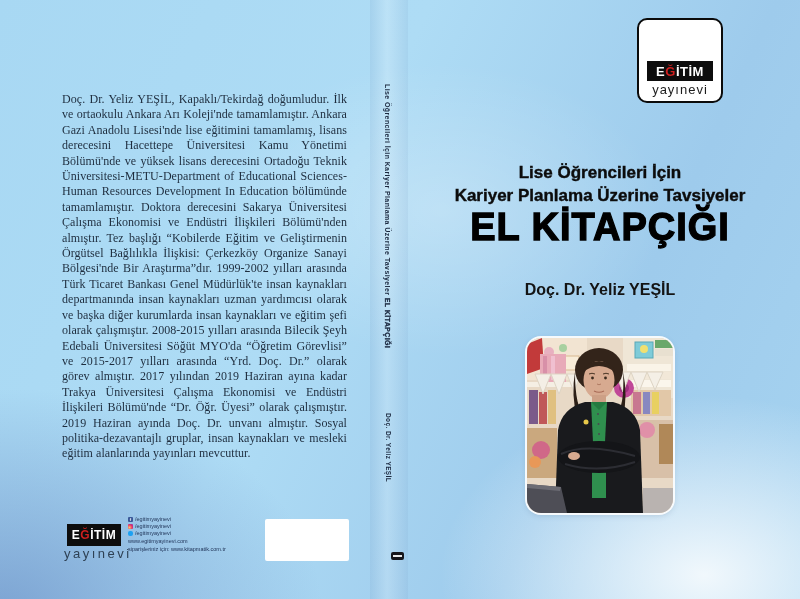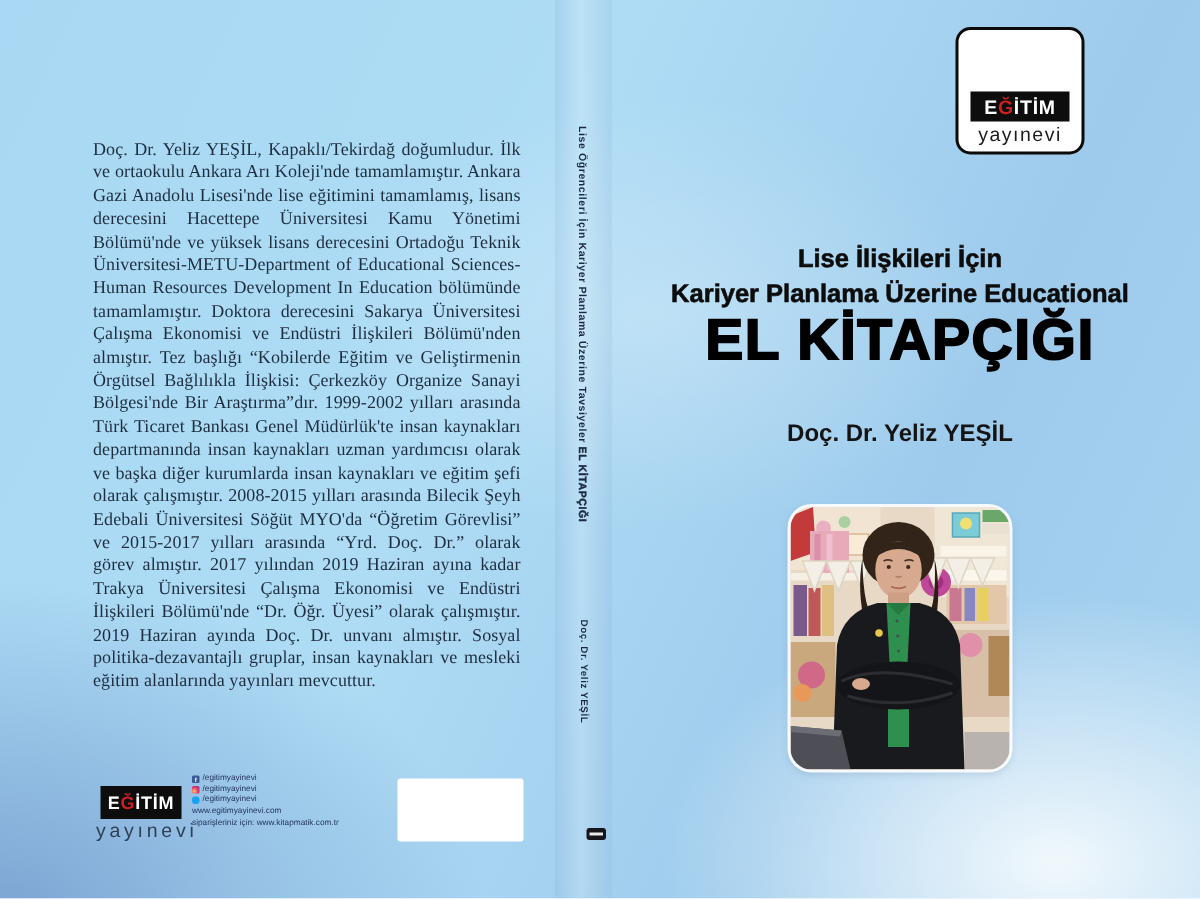--- a/index.html
+++ b/index.html
@@ -140,22 +140,22 @@
 
   <div class="barcode"></div>
 
   <div class="spine-title">
     <span>Lise Öğrencileri İçin Kariyer Planlama Üzerine Tavsiyeler</span> <span class="b">EL KİTAPÇIĞI</span>
   </div>
   <div class="spine-author">Doç. Dr. Yeliz YEŞİL</div>
   <div class="spine-mark"></div>
 
   <div class="front">
-    <div class="subtitle1">Lise İlişkileri İçin</div>
-    <div class="subtitle2">Kariyer Planlama Üzerine Educational</div>
+    <div class="subtitle1">Lise Öğrencileri İçin</div>
+    <div class="subtitle2">Kariyer Planlama Üzerine Tavsiyeler</div>
     <div class="title">EL KİTAPÇIĞI</div>
     <div class="author">Doç. Dr. Yeliz YEŞİL</div>
   </div>
 
   <div class="photo">
     <svg width="146" height="175" viewBox="0 0 146 175" xmlns="http://www.w3.org/2000/svg">
 
       <rect x="0" y="0" width="146" height="175" fill="#e8d9c6"></rect>
       <rect x="0" y="0" width="60" height="42" fill="#f2e4d2"></rect>
       <circle cx="22" cy="14" r="5" fill="#e8b0c0"></circle>

